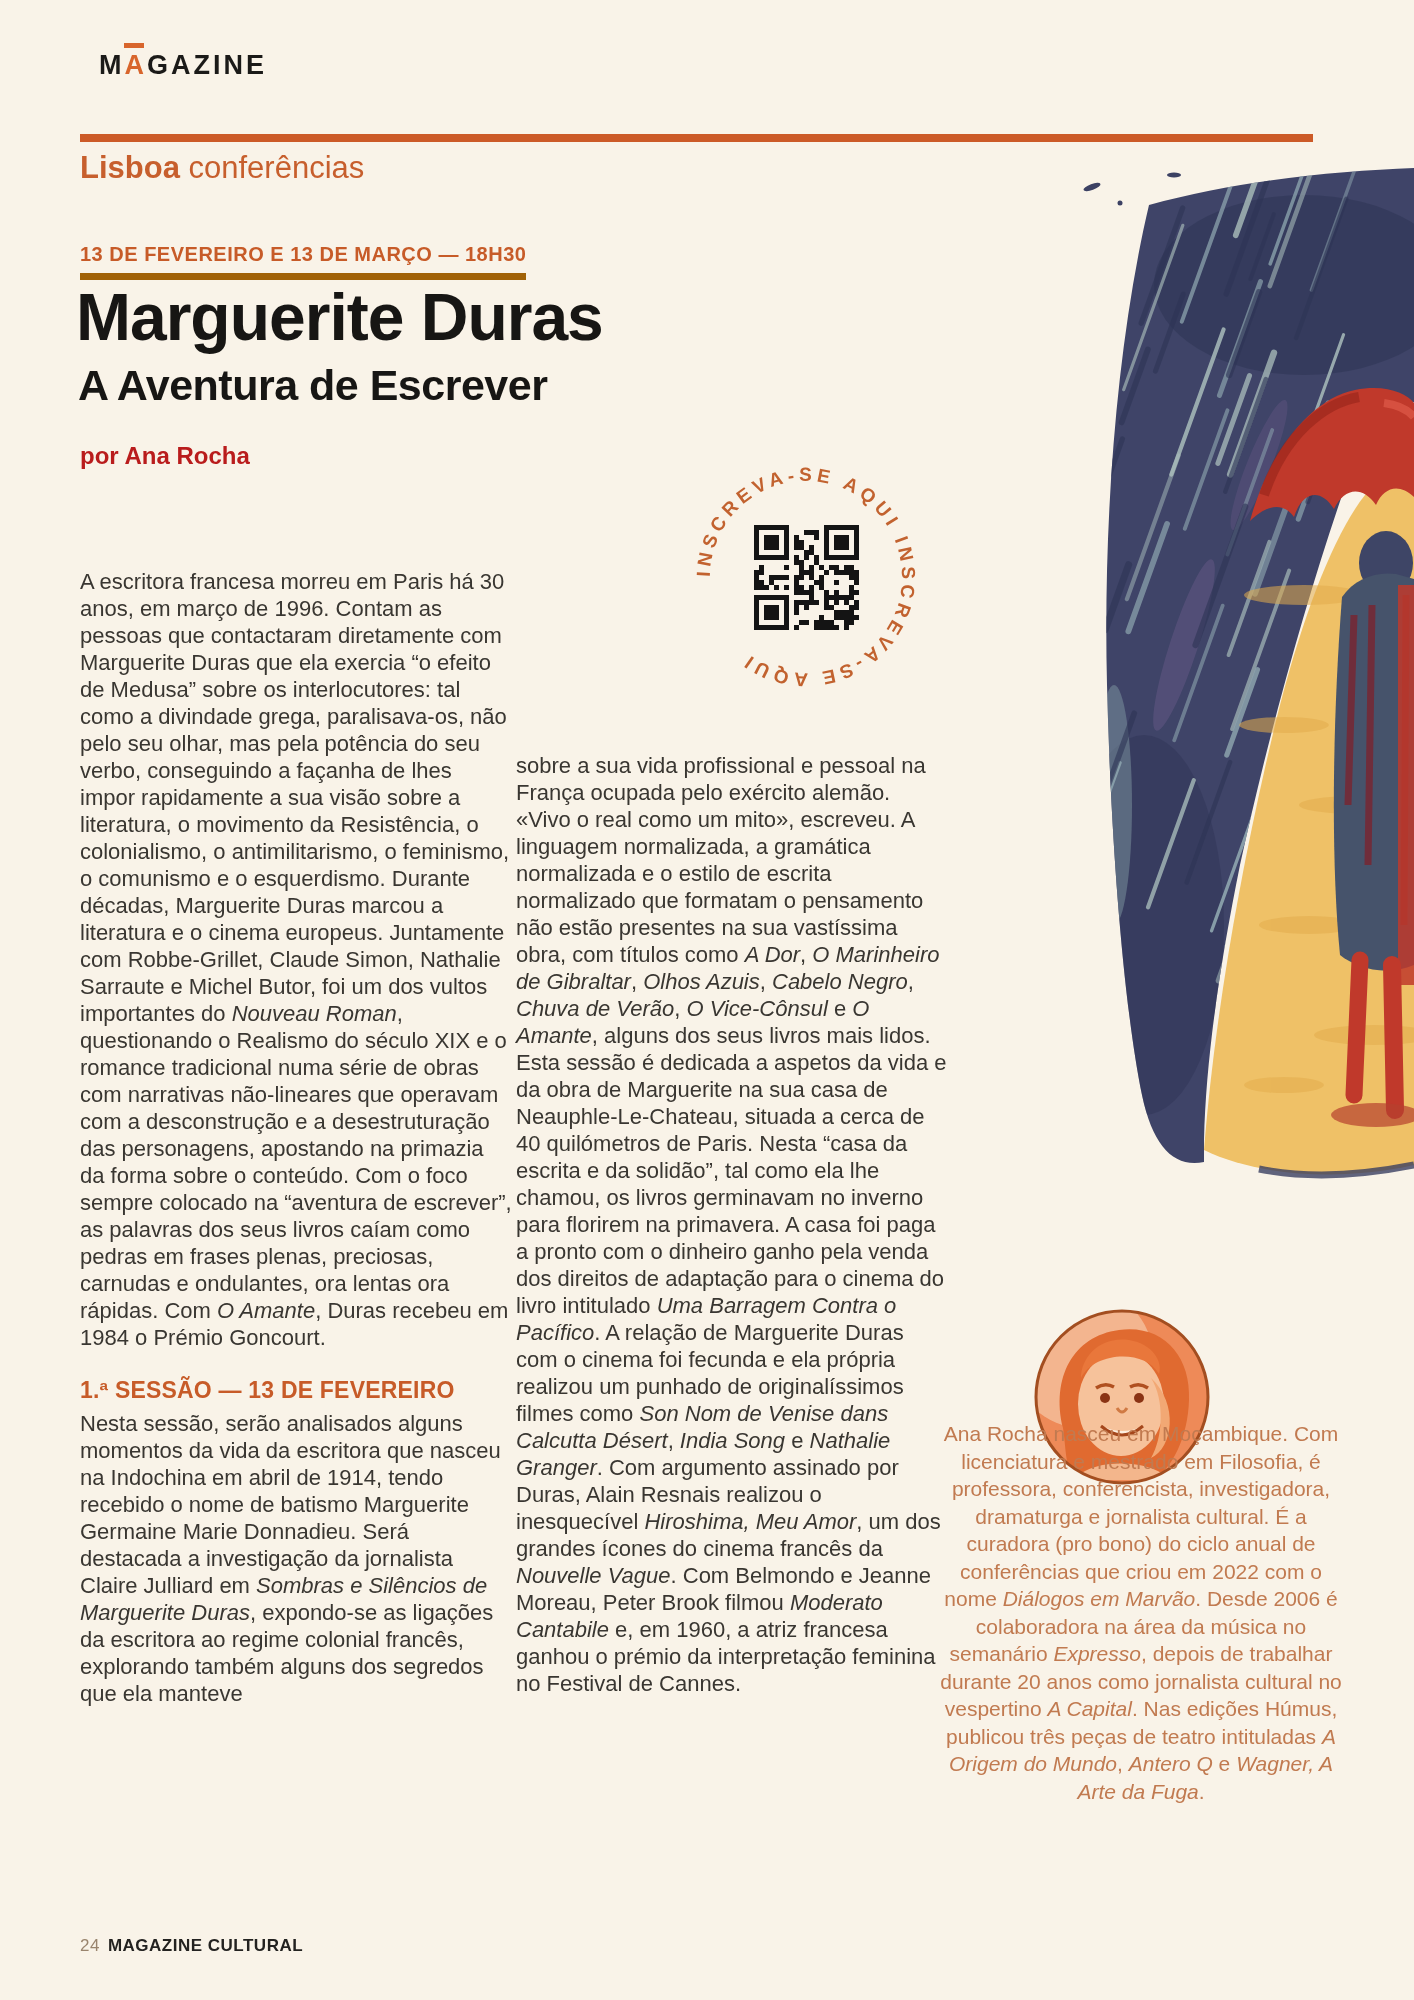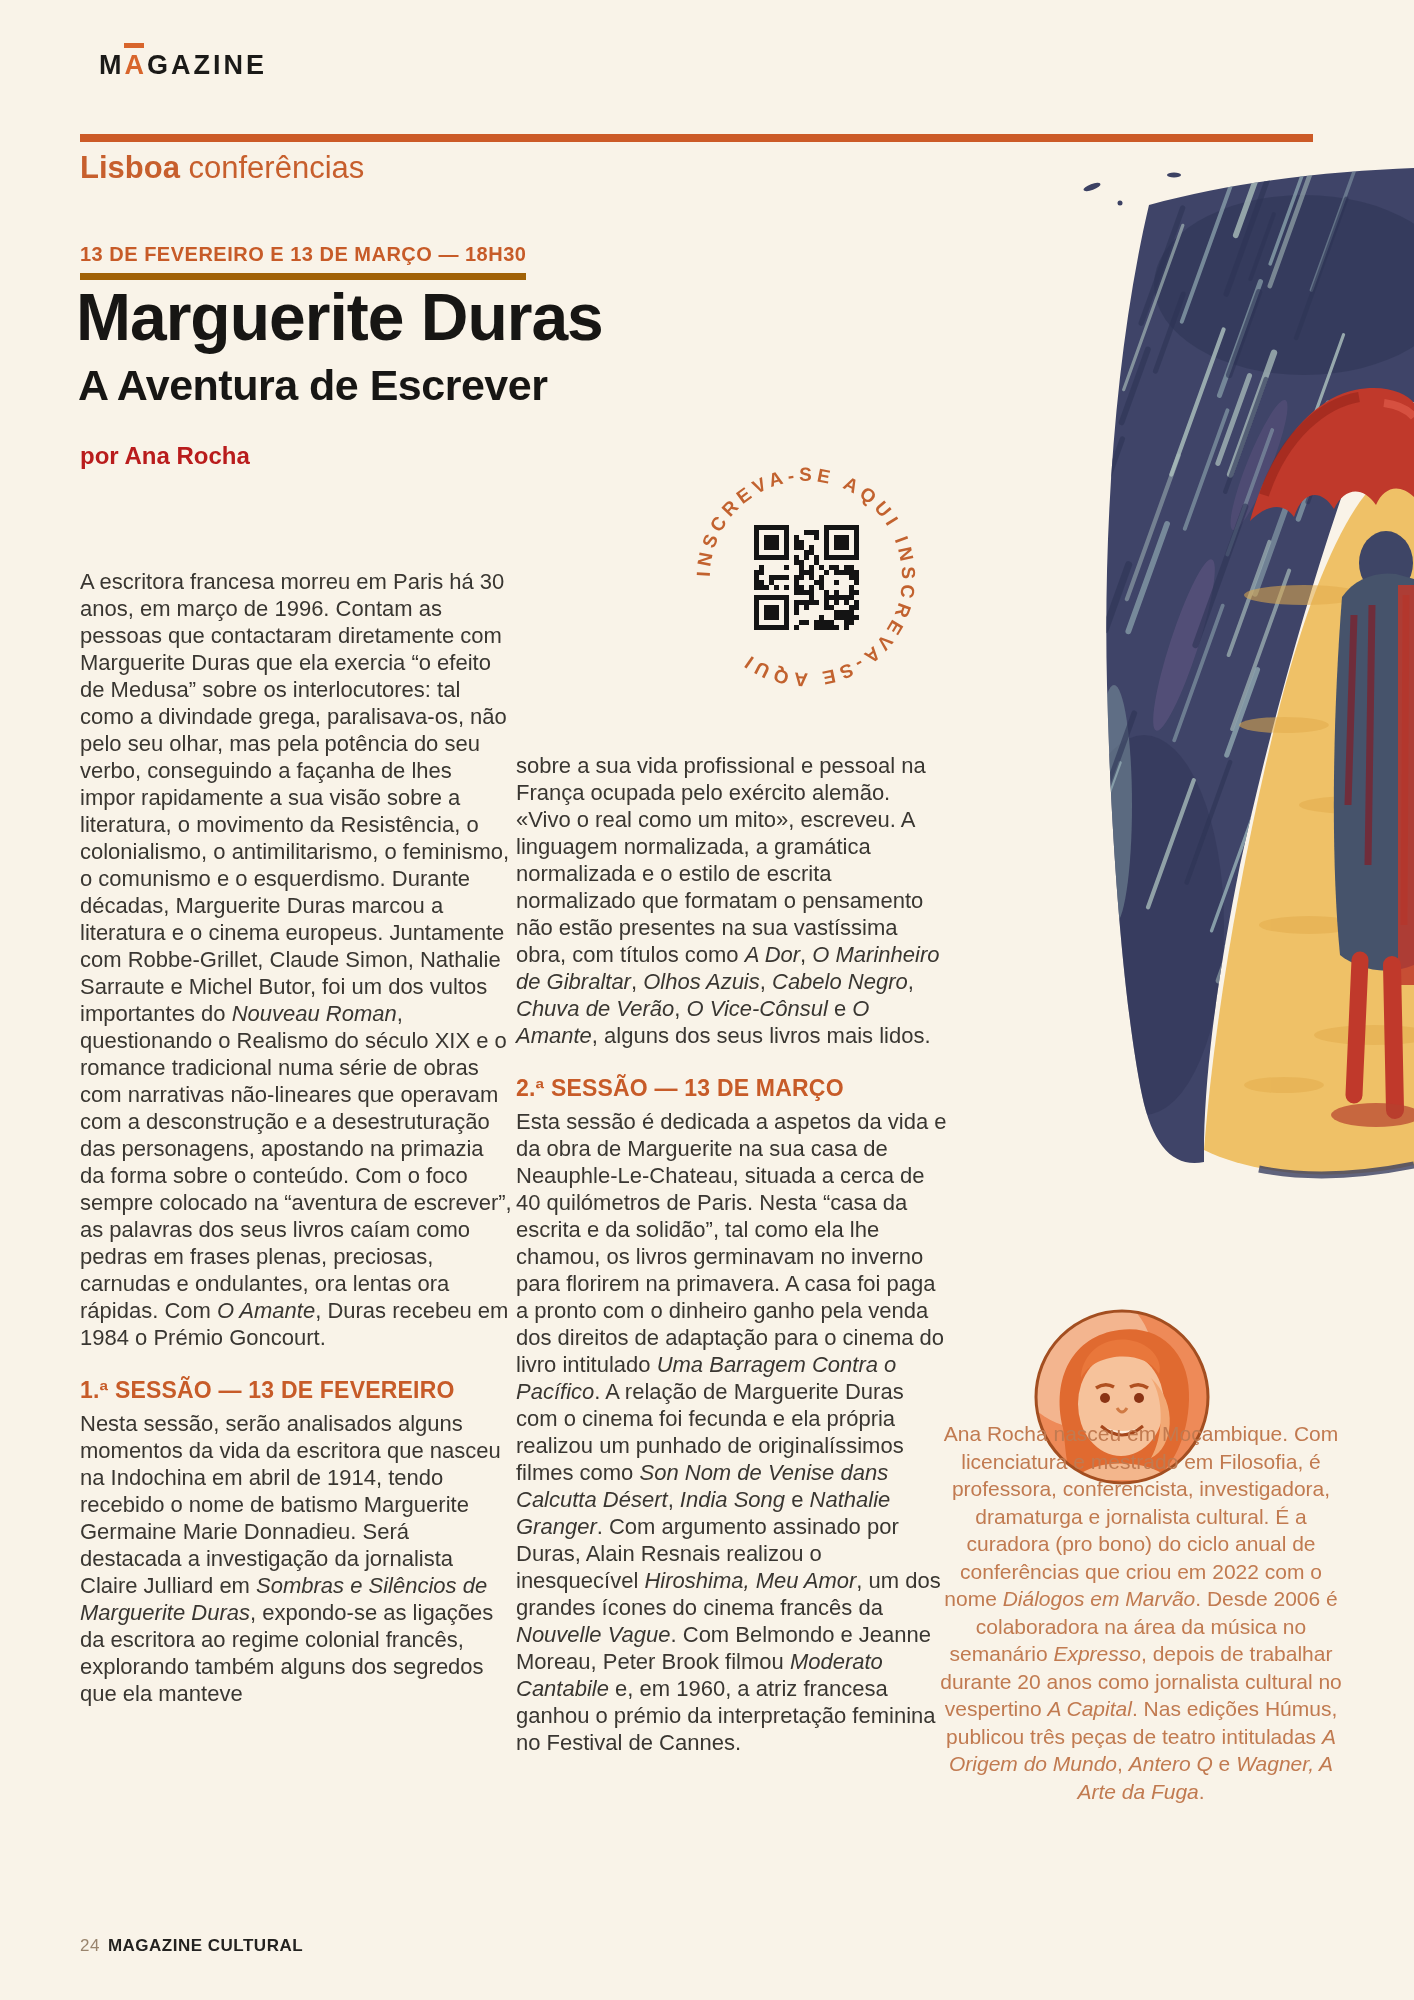--- a/index.html
+++ b/index.html
@@ -429,21 +429,20 @@
   </svg>
 
   <div class="abs col col-left">
     <p>A escritora francesa morreu em Paris há 30 anos, em março de 1996. Contam as pessoas que contactaram diretamente com Marguerite Duras que ela exercia “o efeito de Medusa” sobre os interlocutores: tal como a divindade grega, paralisava-os, não pelo seu olhar, mas pela potência do seu verbo, conseguindo a façanha de lhes impor rapidamente a sua visão sobre a literatura, o movimento da Resistência, o colonialismo, o antimilitarismo, o feminismo, o comunismo e o esquerdismo. Durante décadas, Marguerite Duras marcou a literatura e o cinema europeus. Juntamente com Robbe-Grillet, Claude Simon, Nathalie Sarraute e Michel Butor, foi um dos vultos importantes do <i>Nouveau Roman</i>, questionando o Realismo do século XIX e o romance tradicional numa série de obras com narrativas não-lineares que operavam com a desconstrução e a desestruturação das personagens, apostando na primazia da forma sobre o conteúdo. Com o foco sempre colocado na “aventura de escrever”, as palavras dos seus livros caíam como pedras em frases plenas, preciosas, carnudas e ondulantes, ora lentas ora rápidas. Com <i>O Amante</i>, Duras recebeu em 1984 o Prémio Goncourt.</p>
     <div class="h">1.ª SESSÃO — 13 DE FEVEREIRO</div>
     <p>Nesta sessão, serão analisados alguns momentos da vida da escritora que nasceu na Indochina em abril de 1914, tendo recebido o nome de batismo Marguerite Germaine Marie Donnadieu. Será destacada a investigação da jornalista Claire Julliard em <i>Sombras e Silêncios de Marguerite Duras</i>, expondo-se as ligações da escritora ao regime colonial francês, explorando também alguns dos segredos que ela manteve</p>
   </div>
 
   <div class="abs col col-mid">
     <p>sobre a sua vida profissional e pessoal na França ocupada pelo exército alemão. «Vivo o real como um mito», escreveu. A linguagem normalizada, a gramática normalizada e o estilo de escrita normalizado que formatam o pensamento não estão presentes na sua vastíssima obra, com títulos como <i>A Dor</i>, <i>O Marinheiro de Gibraltar</i>, <i>Olhos Azuis</i>, <i>Cabelo Negro</i>, <i>Chuva de Verão</i>, <i>O Vice-Cônsul</i> e <i>O Amante</i>, alguns dos seus livros mais lidos.</p>
-    <div class="h">2.ª SESSÃO — 13 DE MARÇO</div>
     <p>Esta sessão é dedicada a aspetos da vida e da obra de Marguerite na sua casa de Neauphle-Le-Chateau, situada a cerca de 40 quilómetros de Paris. Nesta “casa da escrita e da solidão”, tal como ela lhe chamou, os livros germinavam no inverno para florirem na primavera. A casa foi paga a pronto com o dinheiro ganho pela venda dos direitos de adaptação para o cinema do livro intitulado <i>Uma Barragem Contra o Pacífico</i>. A relação de Marguerite Duras com o cinema foi fecunda e ela própria realizou um punhado de originalíssimos filmes como <i>Son Nom de Venise dans Calcutta Désert</i>, <i>India Song</i> e <i>Nathalie Granger</i>. Com argumento assinado por Duras, Alain Resnais realizou o inesquecível <i>Hiroshima, Meu Amor</i>, um dos grandes ícones do cinema francês da <i>Nouvelle Vague</i>. Com Belmondo e Jeanne Moreau, Peter Brook filmou <i>Moderato Cantabile</i> e, em 1960, a atriz francesa ganhou o prémio da interpretação feminina no Festival de Cannes.</p>
   </div>
 
   <svg class="abs portrait" width="178" height="178" viewBox="0 0 178 178">
     <defs>
       <clipPath id="pclip">
           <circle cx="89" cy="89" r="86"></circle>
         </clipPath>
     </defs>
     <circle cx="89" cy="89" r="86" fill="#ee8a58"></circle>

